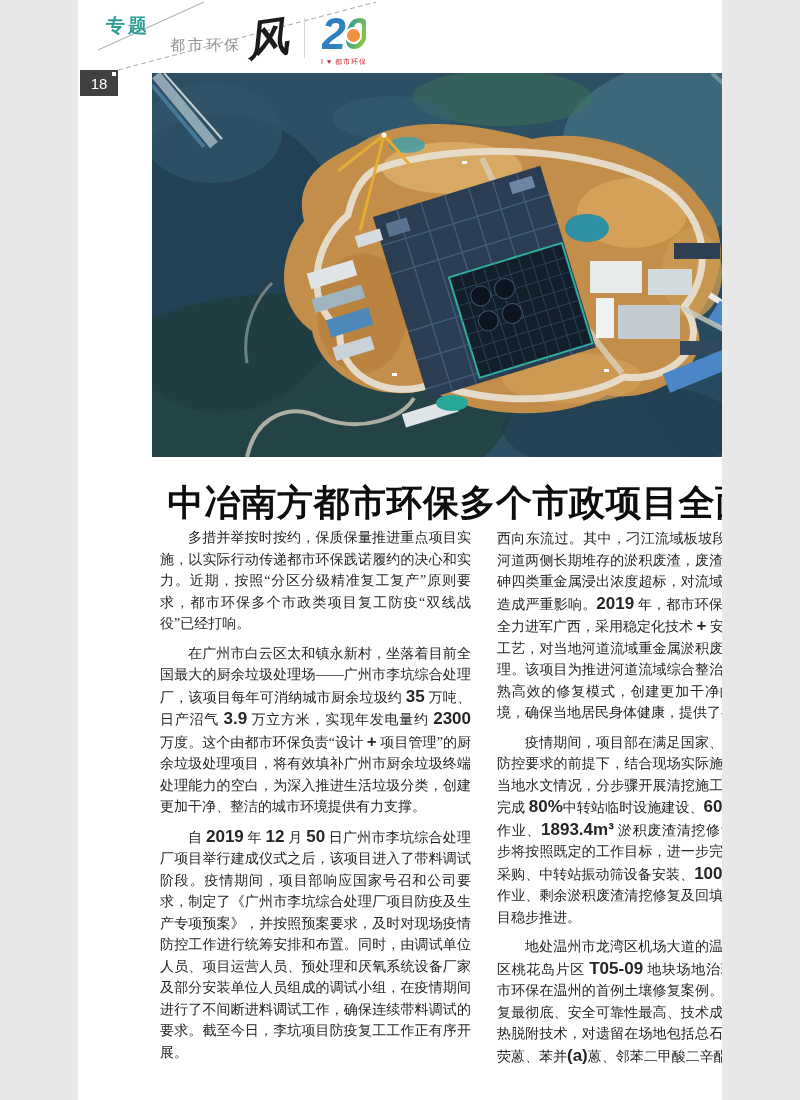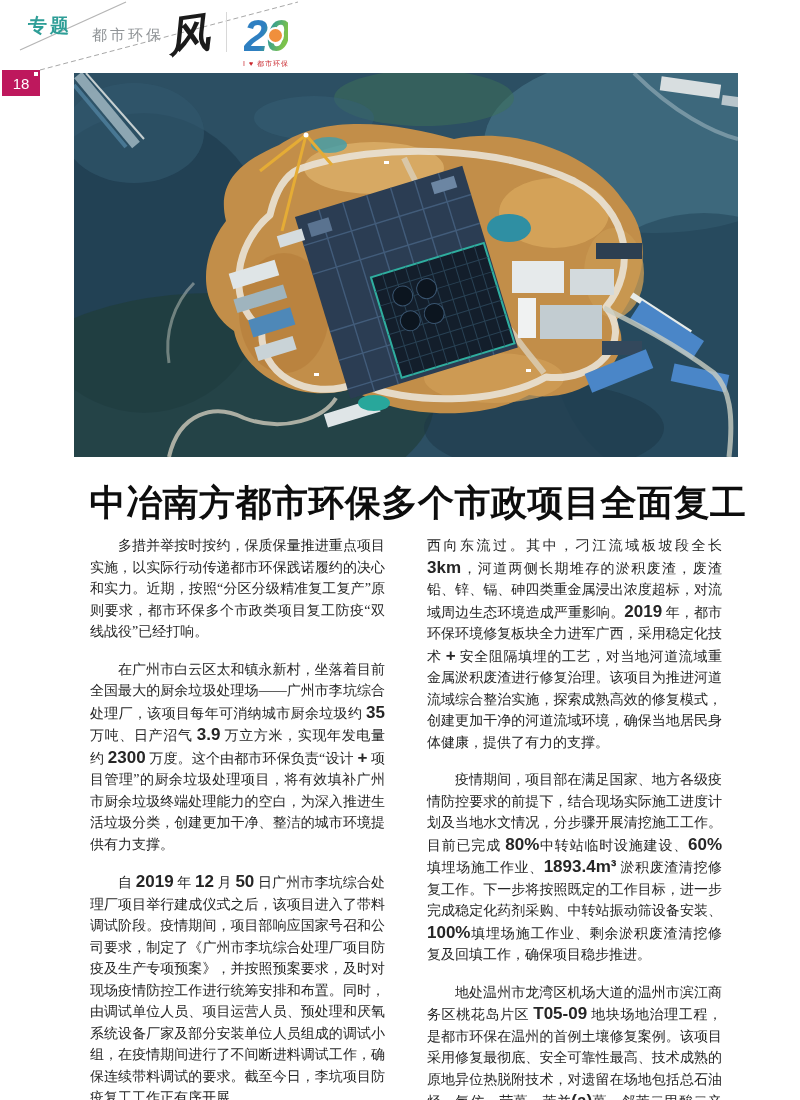--- a/index.html
+++ b/index.html
@@ -1,28 +1,28 @@
 <!DOCTYPE html>
 <html><head>
 <meta charset="utf-8">
 <style>
   html,body { margin:0; padding:0; background:#e8e8e8; }
   .page {
-    position:relative; width:800px; height:1100px; margin:0 auto;
+    position:relative; width:644px; height:1100px; margin:0 auto;
     background:#ffffff; overflow:hidden;
     font-family:"Liberation Serif", serif;
   }
   
   .slashes { position:absolute; left:0; top:0; width:320px; height:115px; }
   .section-tag {
     position:absolute; left:28px; top:13px;
     font-family:"Liberation Sans", sans-serif; font-weight:bold;
     font-size:19px; letter-spacing:3px; color:#2E9E97;
   }
-  .masthead { position:absolute; left:92px; top:12px; height:52px; display:flex; }
+  .masthead { position:absolute; left:92px; top:12px; height:52px; display:flex; align-items:center; }
   .brand-name {
     font-family:"Liberation Sans", sans-serif; color:#8f9396;
     font-size:15px; letter-spacing:3px; margin-top:14px; margin-right:4px;
   }
   .brand-mark {
     font-size:42px; line-height:1; color:#1b1b1b; font-weight:bold; font-style:italic;
     transform:rotate(-8deg); display:inline-block; margin-top:2px;
   }
   .masthead-divider { width:1px; height:40px; background:#d8d8d8; margin:0 16px; }
   .anniv { text-align:center; margin-top:2px; }
@@ -37,42 +37,42 @@
     position:absolute; right:5px; top:15px; width:13px; height:13px;
     border-radius:50%; background:#F08F3C; border:2px solid #ffffff;
   }
   .anniv-tagline {
     font-family:"Liberation Sans", sans-serif; font-size:7px; color:#C9242B;
     letter-spacing:1px; margin-top:1px;
   }
   
   .page-num-box {
     position:absolute; left:2px; top:70px; width:38px; height:26px;
-    background:#be185d; color:#ffffff;
+    background:#404040; color:#ffffff;
     font-family:"Liberation Sans", sans-serif; font-size:15px;
     display:flex; align-items:center; justify-content:center;
   }
   .corner-sq { position:absolute; right:2px; top:2px; width:4px; height:4px; background:#ffffff; }
   
   .photo { position:absolute; left:74px; top:73px; width:664px; height:384px; }
   .photo svg { display:block; width:100%; height:100%; }
   
   .headline {
     position:absolute; left:70px; top:464px; width:672px; margin:12px;
     font-family:"Liberation Sans", sans-serif; font-weight:900;
     font-size:36px; line-height:54px; color:#0d0d0d;
     letter-spacing:0.5px; white-space:nowrap; text-align:center;
   }
   
   .columns { position:absolute; left:74px; top:519px; width:664px; display:flex; gap:10px; }
   .col {
     width:327px; font-size:14px; line-height:21.5px;
     text-align:justify; color:#262626;
   }
-  .col p { margin:16px; text-indent:2em; }
+  .col p { margin:8px; text-indent:2em; }
   .col p.no-indent { text-indent:0; }
   .latin { font-family:"Liberation Sans", sans-serif; font-weight:bold; font-size:17px; }
 </style>
 </head>
 <body>
 
 <div class="page">
 
   <svg class="slashes" viewBox="0 0 320 115">
     <line x1="126" y1="2" x2="20" y2="50" stroke="#b5b5b5" stroke-width="1.3"></line>

